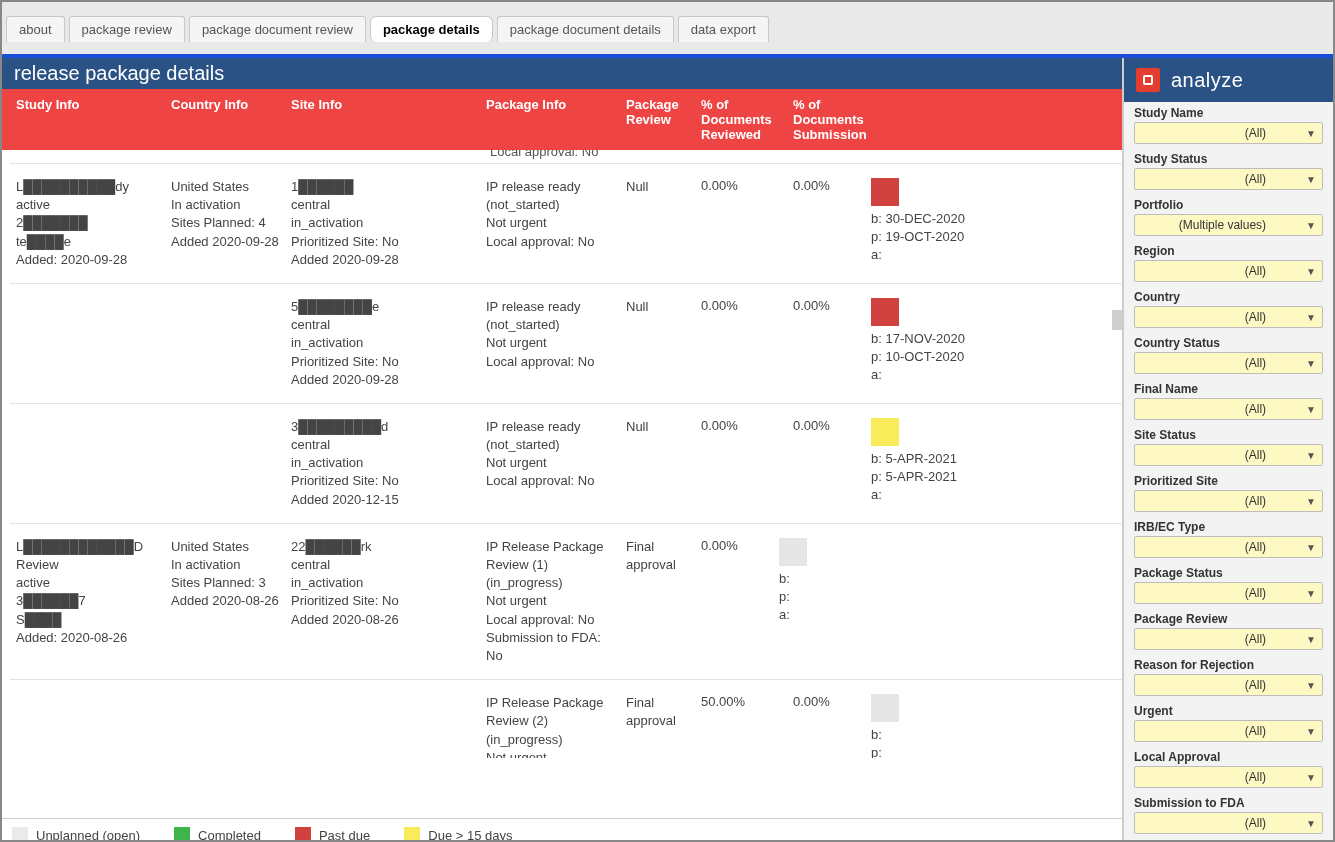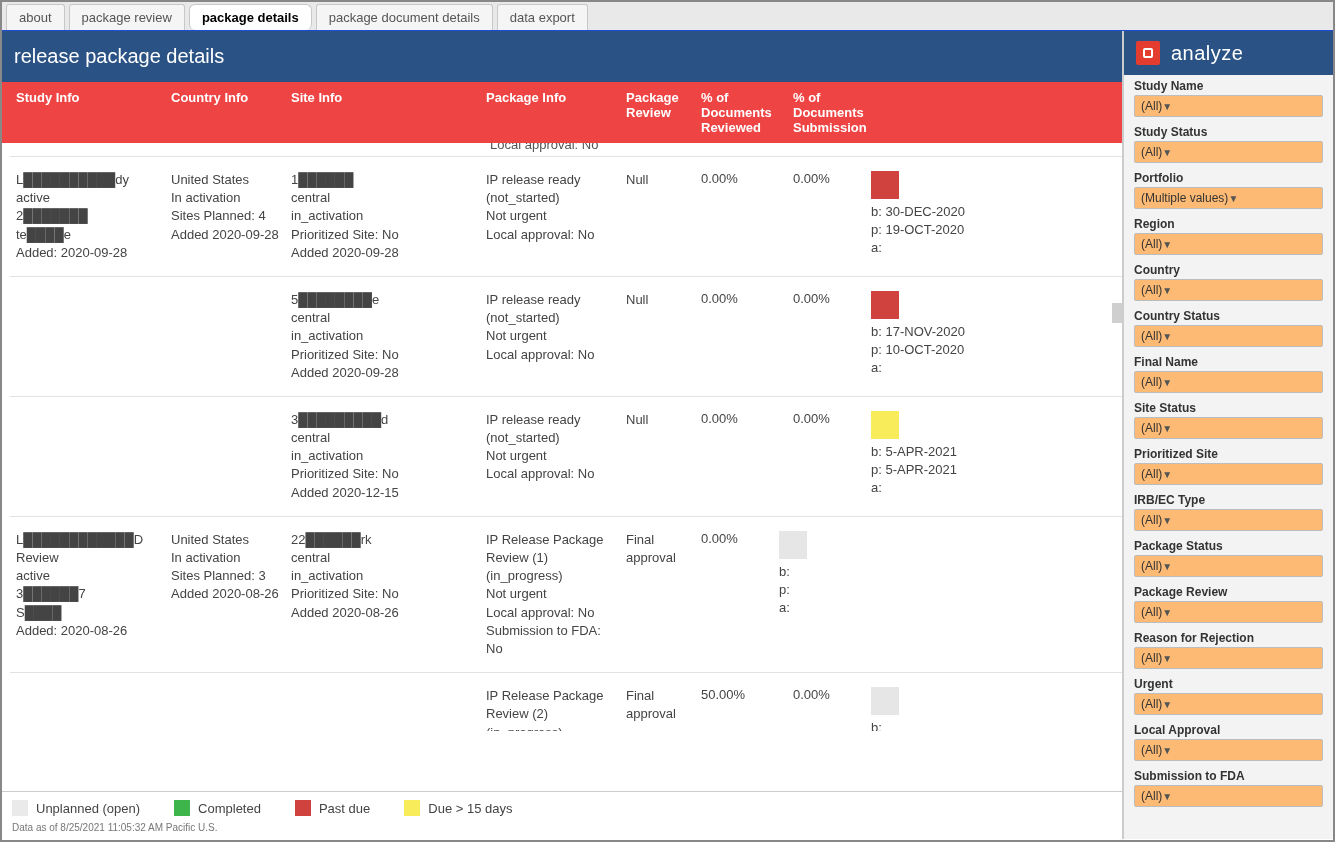--- a/index.html
+++ b/index.html
@@ -1,28 +1,28 @@
 <!DOCTYPE html>
 <html><head>
 <meta charset="utf-8">
 <style>
   * { box-sizing: border-box; }
   html, body { margin:0; padding:0; font-family: Arial, Helvetica, sans-serif; font-size:13px; color:#333; background:#fff; }
   .app { border:2px solid #888; width:1335px; height:842px; position:relative; overflow:hidden; background:#fff; }
 
   
-  .tab-strip { display:flex; background:#e9e9e9; border-bottom:1px solid #1d4ed8; padding:0 4px;text-align:center; }
+  .tab-strip { display:flex; background:#e9e9e9; border-bottom:4px solid #1d4ed8; padding:12px 4px;text-align:center; }
   .tab { padding:5px 12px 5px 12px; border:1px solid #c8c8c8; border-bottom:none; margin-right:4px; margin-top:2px; background:#f5f5f5; color:#555; font-size:13px; cursor:pointer; border-radius:3px 3px 0 0; }
   .tab.active { background:#fff; color:#000; font-weight:600;border-radius:6px; }
 
   .content { display:flex; height:calc(100% - 30px); }
 
   
   .main { flex:1; display:flex; flex-direction:column; border-right:1px solid #ccc; }
-  .title-bar { background:#2a5284; color:#fff; font-size:20px; padding:14px 12px; }
+  .title-bar { background:#2a5284; color:#fff; font-size:20px; padding:4px 12px; }
   .table-wrap { position:relative; flex:1; overflow:hidden; }
   .tblhead { background:#ef4444; color:#fff; display:flex; font-weight:600; font-size:13px; padding:8px 8px 8px 8px; }
   .tblhead > div { padding:0 6px; }
   .col-study{width:155px;} .col-country{width:120px;} .col-site{width:195px;}
   .col-pkg{width:140px;} .col-review{width:75px;} .col-pctrev{width:92px;} .col-pctcomp{width:78px;}
   .col-status{width:110px;}
 
   .rows { position:relative; height:calc(100% - 60px); overflow-y:scroll; padding-left:8px; }
   .datarow { display:flex; border-bottom:1px solid #e2e2e2; padding:14px 0; font-size:13px; color:#444; }
   .datarow > div { padding:0 6px; }
@@ -39,37 +39,38 @@
 
   
   .sidebar { width:210px; background:#f3f3f3; border-left:1px solid #ccc; overflow-y:auto; }
   .brand { background:#2a5284; color:#fff; padding:10px 12px; display:flex; align-items:center; gap:11px; }
   .brand .sq{width:24px;height:24px;background:#e43c2f;border-radius:2px;display:flex;align-items:center;justify-content:center;}
   .brand .sq .o{width:10px;height:10px;border:2px solid #fff;border-radius:2px;}
   .brand-title{font-size:20px;letter-spacing:0.5px;}
   .filters{padding:4px 10px;}
   .filter{margin-bottom:8px;}
   .flabel{font-size:12px;font-weight:600;color:#333;margin-bottom:2px;}
-  .fselect{border:1px solid #bdbdbd;background:#fdba74;padding:3px 6px;font-size:12px;display:flex;justify-content:flex-start;align-items:center;cursor:pointer;border-radius:2px;}
+  .fselect{border:1px solid #bdbdbd;background:#fef9c3;padding:3px 6px;font-size:12px;display:flex;justify-content:flex-end;align-items:center;cursor:pointer;border-radius:2px;gap:40px;}
   .fselect .caret{font-size:10px;color:#555;}
 
   
   .peek { color:#555; font-size:13px; padding:0 0 4px 480px; border-bottom:1px solid #e2e2e2; margin-top:-6px;}
 
   
   .scroll-hint{position:absolute;right:0;top:160px;width:10px;height:20px;background:#cfcfcf;}
 </style>
 </head>
 <body>
 
 <div class="app">
 
   <div class="tab-strip" id="tabs">
       <div class="tab">about</div>
       <div class="tab">package review</div>
+      <div class="tab">package document review</div>
       <div class="tab active">package details</div>
       <div class="tab">package document details</div>
       <div class="tab">data export</div>
     </div>
 
   <div class="content">
 
     <div class="main">
       <div class="title-bar">release package details</div>
 

